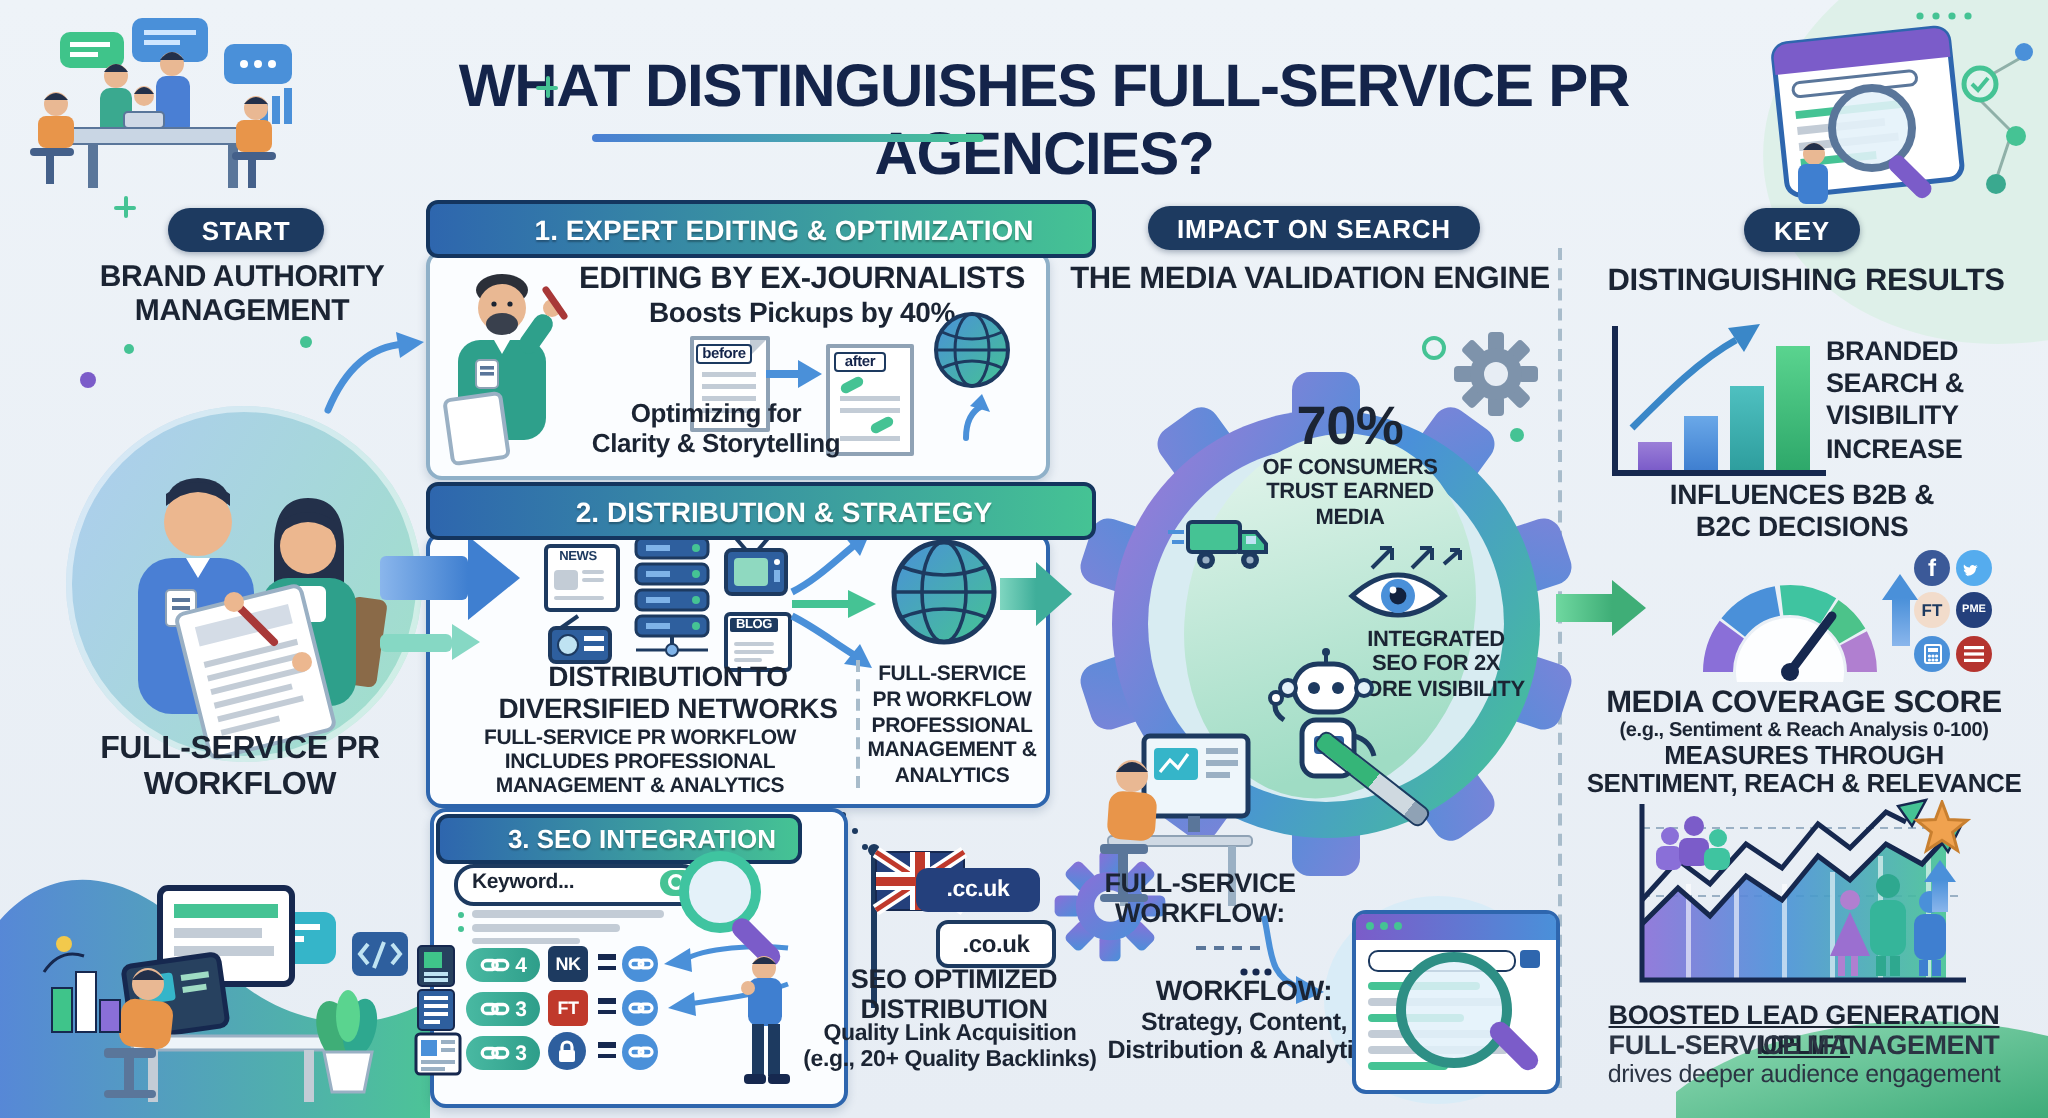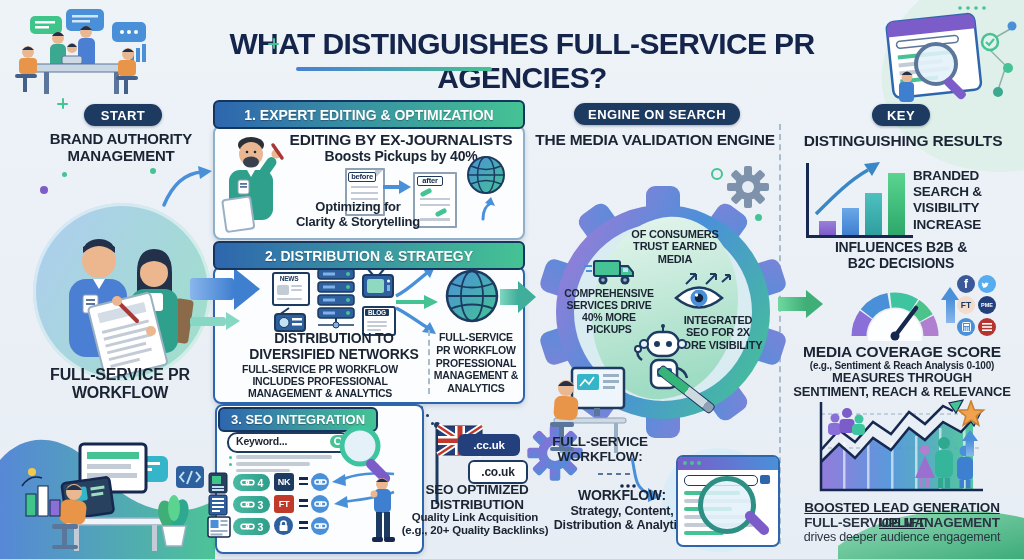--- a/index.html
+++ b/index.html
@@ -6,21 +6,21 @@
   .canvas{position:relative;width:1024px;height:559px;margin:0 auto;overflow:hidden;
     background:linear-gradient(180deg,#eef3f8 0%,#e7edf4 100%);
     font-family:"Liberation Sans",sans-serif;color:#1b2433;}
   .abs{position:absolute;}
   .t{position:absolute;font-weight:800;line-height:1.13;text-align:center;color:#1b2433;letter-spacing:-0.2px;}
   .pill{position:absolute;background:#1d3a60;color:#fff;font-weight:800;border-radius:13px;
     display:flex;align-items:center;justify-content:center;font-size:13px;letter-spacing:.4px;
     box-shadow:0 1px 3px rgba(10,30,60,.35);}
   .banner{position:absolute;background:linear-gradient(90deg,#2e66ae,#45c394);border:2px solid #14355e;
     border-radius:6px;color:#fff;font-weight:800;display:flex;align-items:center;justify-content:center;
-    font-size:14px;text-shadow:0 1px 1px rgba(0,0,0,.3);z-index:4;}
+    font-size:14px;text-shadow:0 1px 1px rgba(0,0,0,.3);z-index:4;padding-left:23px;}
   .card{position:absolute;background:#fbfdff;border:2px solid #2e66ae;border-radius:8px;
     box-shadow:0 2px 5px rgba(30,60,100,.18);z-index:2;}
   .vdash{position:absolute;border-left:2px dashed #a8bccb;}
   .dot{position:absolute;border-radius:50%;}
   .plus{position:absolute;width:11px;height:11px;}
   .plus::before,.plus::after{content:"";position:absolute;background:#45c394;border-radius:2px;}
   .plus::before{left:4.5px;top:0;width:2.5px;height:11px}
   .plus::after{top:4.5px;left:0;height:2.5px;width:11px}
   .eq{position:absolute;width:9px;height:10px;}
   .eq::before,.eq::after{content:"";position:absolute;left:0;width:9px;height:2.5px;background:#16284f;}
@@ -508,21 +508,21 @@
         <rect x="6" y="20.5" width="44" height="4.5" fill="#c0392b"></rect>
     </g>
   </svg>
   <div class="t" style="left:458px;top:434px;width:62px;height:22px;background:#24407c;color:#fff;font-size:11.5px;line-height:22px;border-radius:6px;z-index:4;">.cc.uk</div>
   <div class="t" style="left:468px;top:460px;width:56px;height:20px;background:#fff;border:2px solid #1d3a60;font-size:12px;line-height:20px;border-radius:6px;z-index:4;">.co.uk</div>
   <div class="t" style="left:418px;top:482px;width:118px;font-size:13.5px;z-index:3;">SEO OPTIMIZED DISTRIBUTION</div>
   <div class="t" style="left:400px;top:511px;width:150px;font-size:11.5px;font-weight:600;z-index:3;">Quality Link Acquisition</div>
   <div class="t" style="left:396px;top:524px;width:158px;font-size:11.5px;font-weight:600;z-index:3;">(e.g., 20+ Quality Backlinks)</div>
 
   <div class="pill" style="left:574px;top:103px;width:166px;height:22px;">
-    <span>ENGINE ON SEARCH</span>
+    <span>IMPACT ON SEARCH</span>
   </div>
   <div class="t" style="left:535px;top:131px;width:240px;font-size:15.5px;">THE MEDIA VALIDATION ENGINE</div>
 
   <svg class="abs" style="left:726px;top:165px;" width="44" height="44" viewBox="0 0 44 44">
     <g fill="#7e93ab">
       <rect x="18" y="1" width="8" height="10" rx="2"></rect>
         <rect x="18" y="33" width="8" height="10" rx="2"></rect>
       <rect x="1" y="18" width="10" height="8" rx="2"></rect>
         <rect x="33" y="18" width="10" height="8" rx="2"></rect>
       <rect x="18" y="1" width="8" height="10" rx="2" transform="rotate(45 22 22)"></rect>
@@ -558,34 +558,34 @@
       <rect x="114" y="6" width="34" height="44" rx="9" transform="rotate(216 131 132)"></rect>
       <rect x="114" y="6" width="34" height="44" rx="9" transform="rotate(252 131 132)"></rect>
       <rect x="114" y="6" width="34" height="44" rx="9" transform="rotate(288 131 132)"></rect>
       <rect x="114" y="6" width="34" height="44" rx="9" transform="rotate(324 131 132)"></rect>
       <circle cx="131" cy="132" r="107"></circle>
     </g>
     <circle cx="131" cy="132" r="89" fill="#d8ecf2"></circle>
     <ellipse cx="133" cy="128" rx="72" ry="92" fill="url(#innerG)" transform="rotate(12 133 128)"></ellipse>
   </svg>
 
+  <div class="t" style="left:630px;top:198px;width:90px;font-size:27px;z-index:3;color:#1b2433;">70%</div>
   <div class="t" style="left:618px;top:228px;width:114px;font-size:11px;z-index:3;">OF CONSUMERS TRUST EARNED MEDIA</div>
 
   <svg class="abs" style="left:583px;top:256px;z-index:3;" width="54" height="32" viewBox="0 0 54 32">
     <line x1="1" y1="10" x2="9" y2="10" stroke="#4a90d9" stroke-width="2"></line>
       <line x1="3" y1="15" x2="9" y2="15" stroke="#4a90d9" stroke-width="2"></line>
     <rect x="11" y="5" width="26" height="15" rx="2" fill="#45c394" stroke="#1d3a60" stroke-width="2"></rect>
     <path d="M37,10 h8 l5,6 v4 h-13 Z" fill="#45c394" stroke="#1d3a60" stroke-width="2"></path>
     <rect x="40" y="12" width="5" height="4" fill="#bfe3f2"></rect>
     <circle cx="20" cy="24" r="4.5" fill="#1d3a60"></circle>
       <circle cx="20" cy="24" r="1.8" fill="#9ab0c4"></circle>
     <circle cx="42" cy="24" r="4.5" fill="#1d3a60"></circle>
       <circle cx="42" cy="24" r="1.8" fill="#9ab0c4"></circle>
   </svg>
-  <div class="t" style="left:560px;top:288px;width:98px;font-size:10.5px;z-index:3;">COMPREHENSIVE SERVICES DRIVE 40% MORE PICKUPS</div>
 
   <svg class="abs" style="left:682px;top:268px;z-index:3;" width="52" height="18" viewBox="0 0 52 18">
     <path d="M4,16 L14,6 M14,6 h-6 M14,6 v6" stroke="#1d3a60" stroke-width="2" fill="none"></path>
     <path d="M24,16 L34,6 M34,6 h-6 M34,6 v6" stroke="#1d3a60" stroke-width="2" fill="none"></path>
     <path d="M40,14 L48,7 M48,7 h-5 M48,7 v5" stroke="#1d3a60" stroke-width="2" fill="none"></path>
   </svg>
   <svg class="abs" style="left:674px;top:284px;z-index:3;" width="50" height="28" viewBox="0 0 50 28">
     <path d="M2,14 Q25,-7 48,14 Q25,33 2,14 Z" fill="#fff" stroke="#1d3a60" stroke-width="2.5"></path>
     <circle cx="25" cy="14" r="8.5" fill="#4a90d9"></circle>
       <circle cx="25" cy="14" r="4.2" fill="#12223f"></circle>

